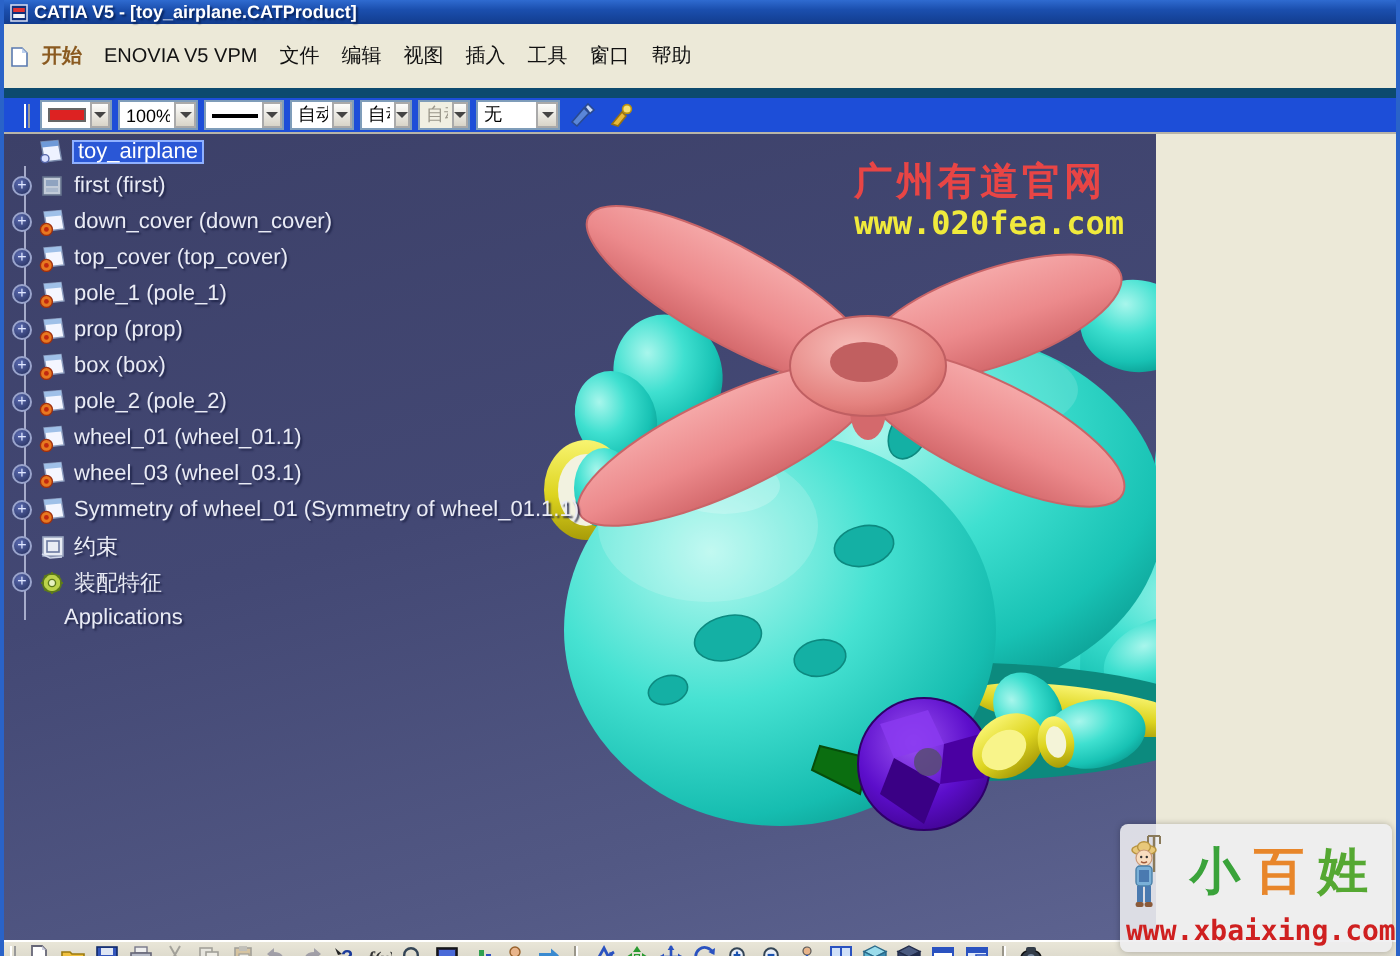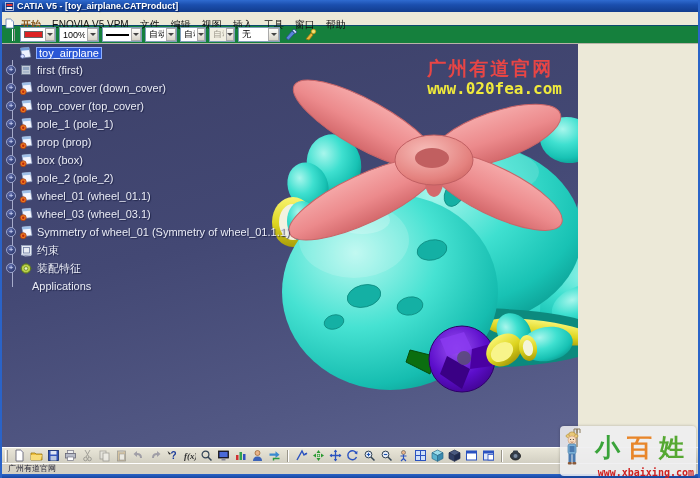--- a/index.html
+++ b/index.html
@@ -9,28 +9,28 @@
          border-left:2px solid #2a63c8; border-right:2px solid #2a63c8; }
 
   
   .titlebar { height:12px; background:linear-gradient(180deg,#2f6bd0 0%,#1b4fae 40%,#123c8e 100%);
               display:flex; align-items:center; padding:0 3px; gap:3px; }
   .titlebar .ticon { width:9px; height:9px; flex:0 0 auto; }
   .titlebar .ttext { color:#fff; font-size:9px; font-weight:bold; line-height:10px; white-space:nowrap;
                      text-shadow:1px 1px 1px #08245e; }
 
   
-  .menubar { height:14px; background:#ece9d8; display:flex; gap:1px;
-             padding:6px 2px; border-bottom:1px solid #0c4a6e; }
+  .menubar { height:14px; background:#ece9d8; display:flex; align-items:center; gap:1px;
+             padding:16px 2px; border-bottom:5px solid #0c4a6e; }
   .menubar .micon { width:11px; height:11px; }
   .menubar .mitem { font-size:10px; color:#111; padding:0 5px; line-height:13px; white-space:nowrap; }
   .menubar .mitem.start { color:#8a5a20; font-weight:bold; }
 
   
-  .gtoolbar { height:18px; background:#15803d; display:flex; align-items:center; gap:3px;
+  .gtoolbar { height:18px; background:#1d4ed8; display:flex; align-items:center; gap:3px;
               padding:0 4px 0 10px; border-bottom:1px solid #b8b4a8; }
   .grip { width:3px; height:12px; border-left:1px solid #fff; border-right:1px solid #999; margin-right:2px; }
   .combo { display:flex; align-items:center; height:15px; background:#fff; border:1px solid #7f9db9;
            font-size:9px; color:#000; padding-left:3px; }
   .combo.dis { background:#f1efe2; color:#9a968a; }
   .combo .cval { flex:1 1 auto; white-space:nowrap; overflow:hidden; }
   .combo .arr { width:11px; height:13px; margin-left:2px; background:linear-gradient(180deg,#fdfdfb,#d8d4c8);
                 border:1px solid #aaa; display:flex; align-items:center; justify-content:center; }
   .combo .arr i { width:0; height:0; border:3px solid transparent; border-top-color:#444; margin-top:3px; }
   .swatch { width:20px; height:7px; background:#dd2222; border:1px solid #666; }
@@ -51,27 +51,27 @@
           border:1px solid #9aa4cc; color:#dfe6ff; font-size:8px; line-height:8px; text-align:center;
           flex:0 0 auto; }
   .tico { width:15px; height:14px; flex:0 0 auto; }
   .tlabel { text-shadow:1px 1px 1px #20254a; }
   .tlabel.sel { background:#2a57d6; color:#fff; padding:0 3px; box-shadow:0 0 0 1px #8fb0ff inset; text-shadow:none; }
 
   
   #wm-top { position:absolute; right:16px; top:14px; z-index:3; text-align:left; line-height:1.15; }
   #wm-top .wm1 { color:#e84545; font-size:19px; font-weight:bold; letter-spacing:2px; }
   #wm-top .wm2 { color:#f0ea3c; font-size:16px; font-weight:bold; font-family:"DejaVu Sans Mono", monospace; }
-  #wm-bot { position:absolute; right:2px; bottom:2px; z-index:50; width:136px; height:50px;
+  #wm-bot { position:absolute; right:2px; bottom:2px; z-index:50; width:136px; height:64px;
             background:rgba(238,238,240,0.88); border-radius:4px; box-shadow:0 0 3px rgba(0,0,0,.25);
             display:flex; flex-wrap:wrap; align-items:center; padding:1px 2px 1px 3px; }
   #wm-bot .farmer { width:22px; height:40px; flex:0 0 auto; }
   #wm-bot .brand { flex:1; text-align:center; font-size:25px; font-weight:bold; line-height:30px; }
   .wm-c1 { color:#3aa33a; } .wm-c2 { color:#e8862a; } .wm-c3 { color:#55a832; }
-  #wm-bot .wurl { width:100%; text-align:right; color:#cf2020; font-size:10px; font-weight:bold;
+  #wm-bot .wurl { width:100%; text-align:right; color:#cf2020; font-size:14px; font-weight:bold;
                   font-family:"DejaVu Sans Mono", monospace; line-height:11px; }
 
   
   #btoolbar { height:16px; background:linear-gradient(180deg,#e9e6d8,#d2cfc2); border-top:1px solid #fff;
               display:flex; align-items:center; gap:2px; padding:0 3px; }
   .bi { width:15px; height:14px; display:flex; align-items:center; justify-content:center; }
   .bsep { width:2px; height:12px; border-left:1px solid #9a968a; border-right:1px solid #fff; margin:0 3px; }
 
   
   #statusbar { height:11px; background:#d4d0c4; border-top:1px solid #fff; display:flex; align-items:center; }

